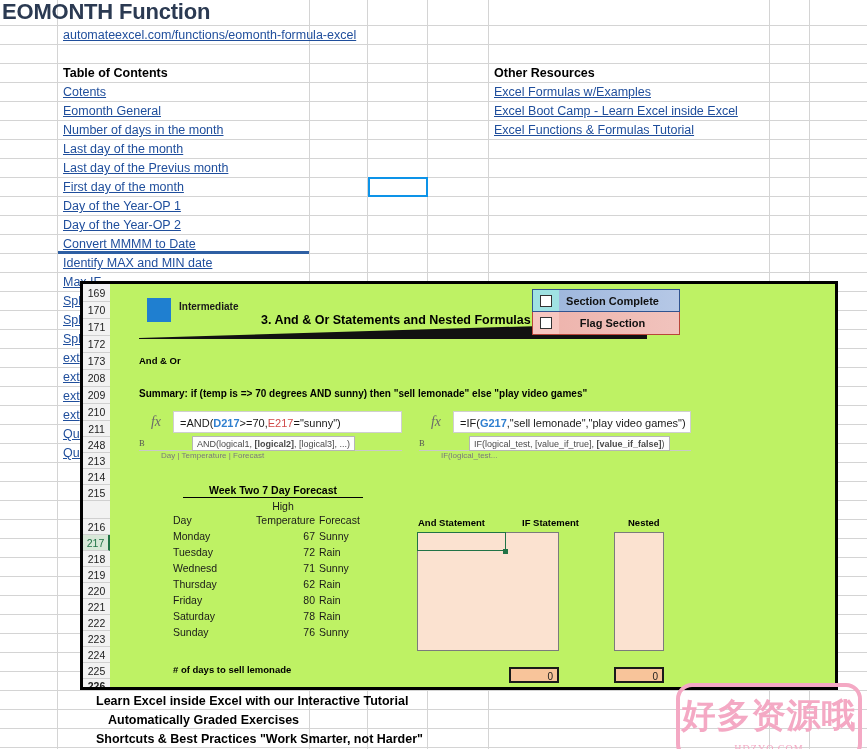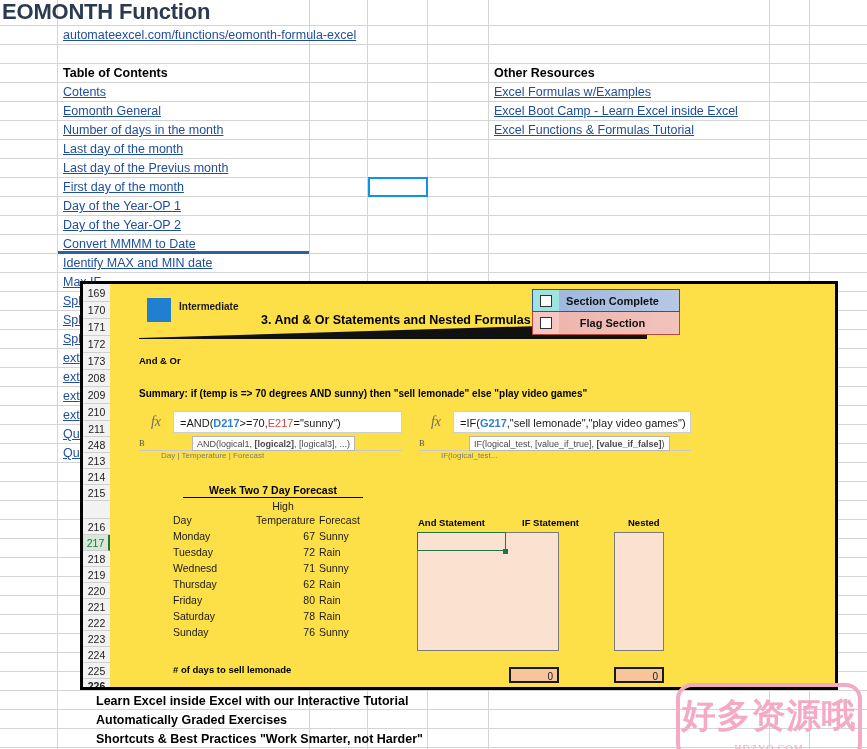--- a/index.html
+++ b/index.html
@@ -59,21 +59,21 @@
     position: absolute;
     border: 2px solid #0d93e8;
     background: transparent;
   }
 
   
   .overlay {
     position: absolute;
     left: 80px; top: 281px;
     width: 758px; height: 409px;
-    background: #fde047;
+    background: #bef264;
     border: 3px solid #000000;
     overflow: hidden;
   }
   .ov-rowhdr {
     position: absolute;
     left: 0; top: 0;
     width: 27px; height: 100%;
     background: #f2f2f2;
     border-right: 1px solid #a6a6a6;
   }
@@ -386,21 +386,21 @@
   <div class="cell bold" style="left:491px; top:64px; width:276px;">Other Resources</div>
   <div class="cell link" style="left:491px; top:83px;  width:276px;">Excel Formulas w/Examples</div>
   <div class="cell link" style="left:491px; top:102px; width:276px;">Excel Boot Camp - Learn Excel inside Excel</div>
   <div class="cell link" style="left:491px; top:121px; width:276px;">Excel Functions &amp; Formulas Tutorial</div>
 
   <div class="selected-cell" style="left:368px; top:177px; width:60px; height:20px;"></div>
 
   <div class="green-cell" style="left:770px; top:653px; width:39px; height:18px;"></div>
 
   <div class="bottom-text" style="left:96px; top:694px;">Learn Excel inside Excel with our Interactive Tutorial</div>
-  <div class="bottom-text" style="left:96px; top:713px;text-align:center;">Automatically Graded Exercises</div>
+  <div class="bottom-text" style="left:108px; top:713px;text-align:center;">Automatically Graded Exercises</div>
   <div class="bottom-text" style="left:96px; top:732px;">Shortcuts &amp; Best Practices "Work Smarter, not Harder"</div>
 
   <div class="overlay">
 
     <div class="ov-rowhdr"></div>
     <div class="ov-rownum" style="top:0px;   height:18px; line-height:18px;">169</div>
     <div class="ov-rownum" style="top:18px;  height:17px; line-height:17px;">170</div>
     <div class="ov-rownum" style="top:35px;  height:17px; line-height:17px;">171</div>
     <div class="ov-rownum" style="top:52px;  height:17px; line-height:17px;">172</div>
     <div class="ov-rownum" style="top:69px;  height:17px; line-height:17px;">173</div>

